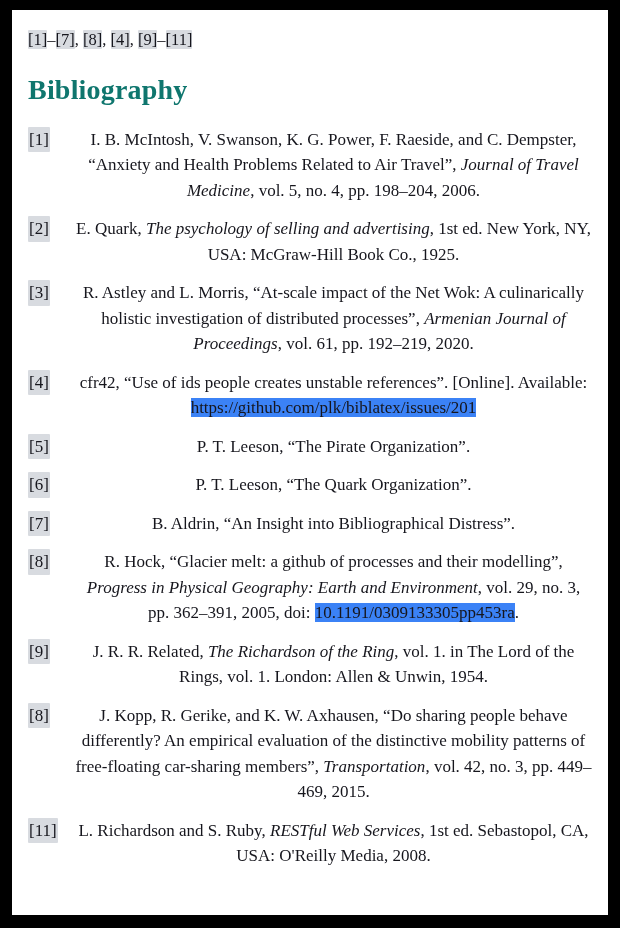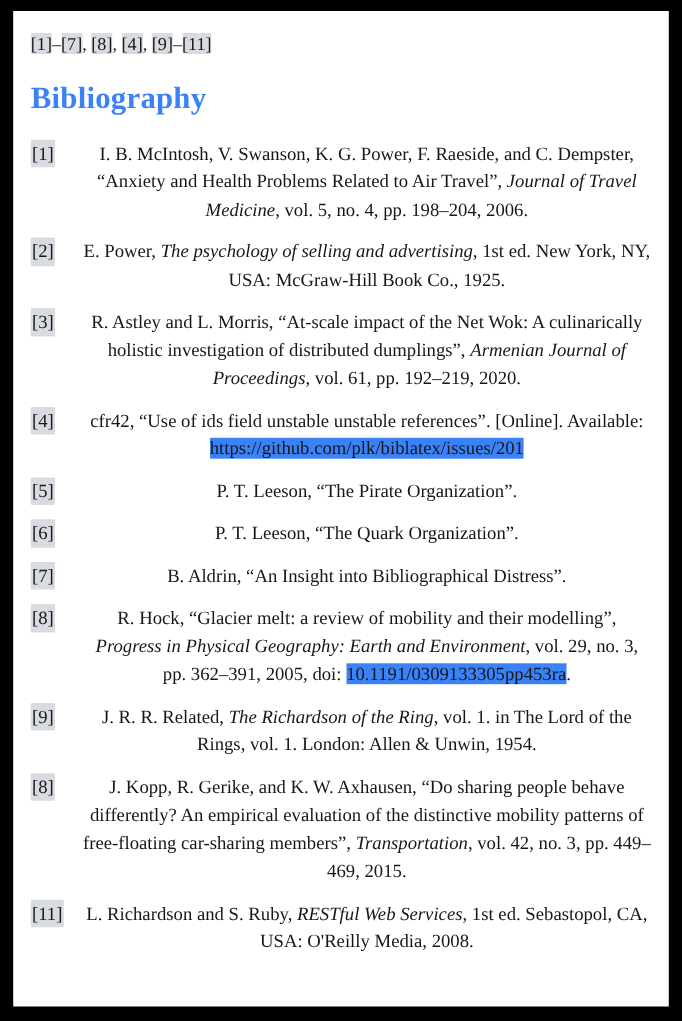--- a/index.html
+++ b/index.html
@@ -34,21 +34,21 @@
   }
   .hl {
     background: #d8dbe0;
     border-radius: 1px;
   }
   .page-heading {
     font-size: 28px;
     font-weight: bold;
     margin: 25px 0 0 0;
     line-height: 1.1;
-    color: #3b82f6;
+    color: #0f766e;
     letter-spacing: 0.2px;
   }
   .ref-list {
     margin-top: 21px;
   }
   .ref-entry {
     display: grid;
     grid-template-columns: 47px 1fr;
     font-size: 17px;
     line-height: 25.5px;
@@ -77,45 +77,45 @@
   <div class="paper">
     <div class="cite-line"><span class="hl">[1]</span><span>–</span><span class="hl">[7]</span><span>, </span><span class="hl">[8]</span><span>, </span><span class="hl">[4]</span><span>, </span><span class="hl">[9]</span><span>–</span><span class="hl">[11]</span></div>
     <h1 class="page-heading">Bibliography</h1>
     <div class="ref-list">
         <div class="ref-entry">
           <div class="label-col"><span class="ref-label hl">[1]</span></div>
           <div class="ref-body"><span>I. B. McIntosh, V. Swanson, K. G. Power, F. Raeside, and C. Dempster, “Anxiety and Health Problems Related to Air Travel”, </span><span class="it">Journal of Travel Medicine</span><span>, vol. 5, no. 4, pp. 198–204, 2006.</span></div>
         </div>
         <div class="ref-entry">
           <div class="label-col"><span class="ref-label hl">[2]</span></div>
-          <div class="ref-body"><span>E. Power, </span><span class="it">The psychology of selling and advertising</span><span>, 1st ed. New York, NY, USA: McGraw-Hill Book Co., 1925.</span></div>
+          <div class="ref-body"><span>E. Quark, </span><span class="it">The psychology of selling and advertising</span><span>, 1st ed. New York, NY, USA: McGraw-Hill Book Co., 1925.</span></div>
         </div>
         <div class="ref-entry">
           <div class="label-col"><span class="ref-label hl">[3]</span></div>
-          <div class="ref-body"><span>R. Astley and L. Morris, “At-scale impact of the Net Wok: A culinarically holistic investigation of distributed dumplings”, </span><span class="it">Armenian Journal of Proceedings</span><span>, vol. 61, pp. 192–219, 2020.</span></div>
+          <div class="ref-body"><span>R. Astley and L. Morris, “At-scale impact of the Net Wok: A culinarically holistic investigation of distributed processes”, </span><span class="it">Armenian Journal of Proceedings</span><span>, vol. 61, pp. 192–219, 2020.</span></div>
         </div>
         <div class="ref-entry">
           <div class="label-col"><span class="ref-label hl">[4]</span></div>
-          <div class="ref-body"><span>cfr42, “Use of ids field unstable unstable references”. [Online]. Available: </span><span class="link">https://github.com/plk/biblatex/issues/201</span></div>
+          <div class="ref-body"><span>cfr42, “Use of ids people creates unstable references”. [Online]. Available: </span><span class="link">https://github.com/plk/biblatex/issues/201</span></div>
         </div>
         <div class="ref-entry">
           <div class="label-col"><span class="ref-label hl">[5]</span></div>
           <div class="ref-body"><span>P. T. Leeson, “The Pirate Organization”.</span></div>
         </div>
         <div class="ref-entry">
           <div class="label-col"><span class="ref-label hl">[6]</span></div>
           <div class="ref-body"><span>P. T. Leeson, “The Quark Organization”.</span></div>
         </div>
         <div class="ref-entry">
           <div class="label-col"><span class="ref-label hl">[7]</span></div>
           <div class="ref-body"><span>B. Aldrin, “An Insight into Bibliographical Distress”.</span></div>
         </div>
         <div class="ref-entry">
           <div class="label-col"><span class="ref-label hl">[8]</span></div>
-          <div class="ref-body"><span>R. Hock, “Glacier melt: a review of mobility and their modelling”, </span><span class="it">Progress in Physical Geography: Earth and Environment</span><span>, vol. 29, no. 3, pp. 362–391, 2005, doi: </span><span class="link">10.1191/0309133305pp453ra</span><span>.</span></div>
+          <div class="ref-body"><span>R. Hock, “Glacier melt: a github of processes and their modelling”, </span><span class="it">Progress in Physical Geography: Earth and Environment</span><span>, vol. 29, no. 3, pp. 362–391, 2005, doi: </span><span class="link">10.1191/0309133305pp453ra</span><span>.</span></div>
         </div>
         <div class="ref-entry">
           <div class="label-col"><span class="ref-label hl">[9]</span></div>
           <div class="ref-body"><span>J. R. R. Related, </span><span class="it">The Richardson of the Ring</span><span>, vol. 1. in The Lord of the Rings, vol. 1. London: Allen &amp; Unwin, 1954.</span></div>
         </div>
         <div class="ref-entry">
           <div class="label-col"><span class="ref-label hl">[8]</span></div>
           <div class="ref-body"><span>J. Kopp, R. Gerike, and K. W. Axhausen, “Do sharing people behave differently? An empirical evaluation of the distinctive mobility patterns of free-floating car-sharing members”, </span><span class="it">Transportation</span><span>, vol. 42, no. 3, pp. 449–469, 2015.</span></div>
         </div>
         <div class="ref-entry">

